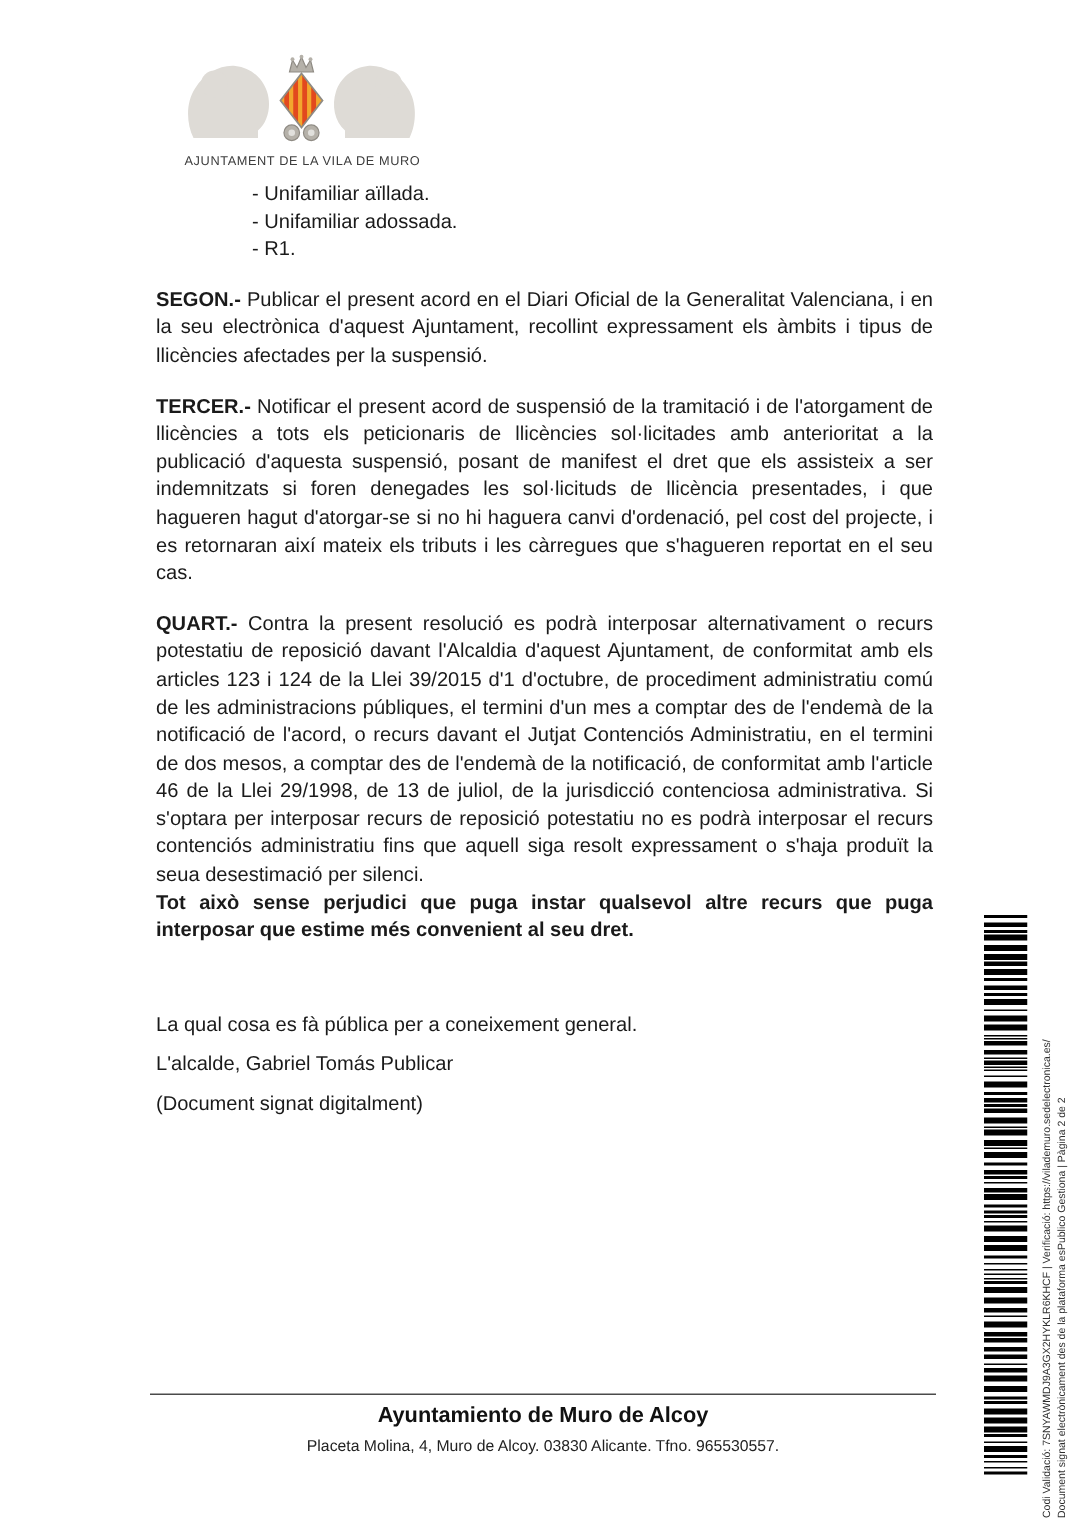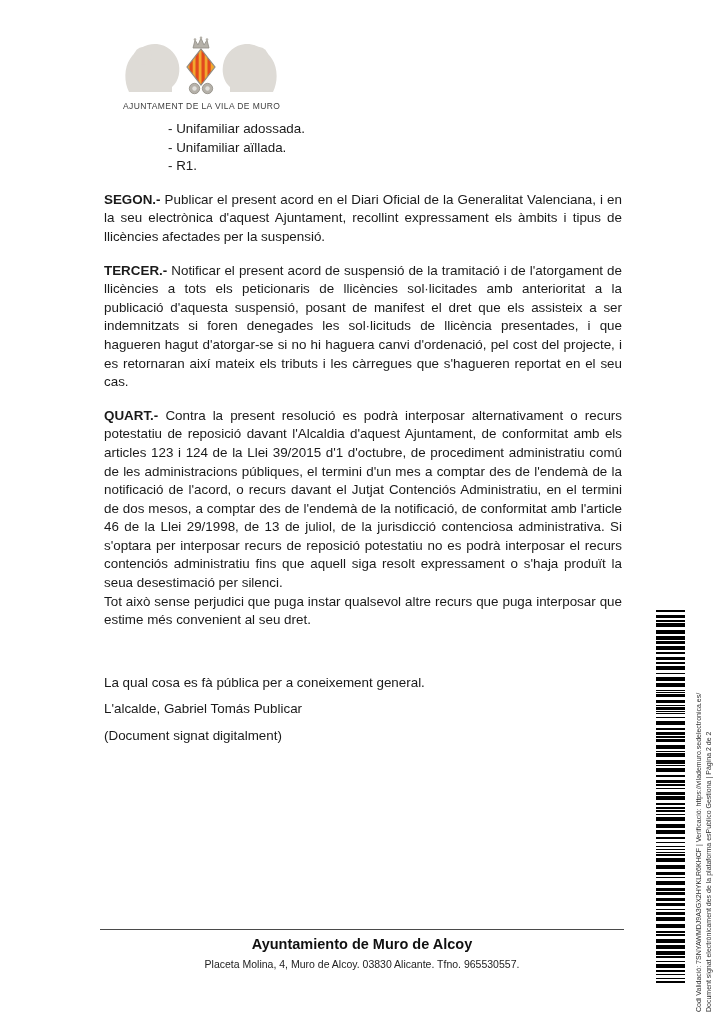--- a/index.html
+++ b/index.html
@@ -35,21 +35,21 @@
     position: absolute;
     top: 120px;
     left: 104px;
     width: 518px;
     font-size: 13.4px;
     line-height: 18.6px;
   }
   .bullet-list { padding-left: 64px; }
   .bullet-list div { white-space: pre; }
   .content p { margin: 15px 0 0 0; text-align: justify; }
-  .content p.no-gap { margin-top: 0; }
+  .content p.no-gap { margin-top: 0; font-weight: bold; }
   .content p b { font-weight: bold; }
 
   .closing { margin-top: 44px; }
   .closing p { margin: 8px 0 0 0; text-align: left; }
 
   
   .footer {
     position: absolute;
     top: 929px;
     left: 100px;
@@ -126,22 +126,22 @@
         <circle cx="84.5" cy="52.5" r="5.2" stroke="#8f8b84" stroke-width="0.8" fill="#b5b1a9"></circle>
         <circle cx="71.5" cy="52.5" r="2.2" fill="#ffffff" opacity="0.6"></circle>
         <circle cx="84.5" cy="52.5" r="2.2" fill="#ffffff" opacity="0.6"></circle>
       </g>
     </svg>
     <div class="logo-caption">AJUNTAMENT DE LA VILA DE MURO</div>
   </div>
 
   <div class="content">
     <div class="bullet-list">
+      <div>- Unifamiliar aïllada.</div>
       <div>- Unifamiliar adossada.</div>
-      <div>- Unifamiliar aïllada.</div>
       <div>- R1.</div>
     </div>
 
     <p><b>SEGON.-</b> <span>Publicar el present acord en el Diari Oficial de la Generalitat Valenciana, i en la seu electrònica d'aquest Ajuntament, recollint expressament els àmbits i tipus de llicències afectades per la suspensió.</span></p>
 
     <p><b>TERCER.-</b> <span>Notificar el present acord de suspensió de la tramitació i de l'atorgament de llicències a tots els peticionaris de llicències sol·licitades amb anterioritat a la publicació d'aquesta suspensió, posant de manifest el dret que els assisteix a ser indemnitzats si foren denegades les sol·licituds de llicència presentades, i que hagueren hagut d'atorgar-se si no hi haguera canvi d'ordenació, pel cost del projecte, i es retornaran així mateix els tributs i les càrregues que s'hagueren reportat en el seu cas.</span></p>
 
     <p><b>QUART.-</b> <span>Contra la present resolució es podrà interposar alternativament o recurs potestatiu de reposició davant l'Alcaldia d'aquest Ajuntament, de conformitat amb els articles 123 i 124 de la Llei 39/2015 d'1 d'octubre, de procediment administratiu comú de les administracions públiques, el termini d'un mes a comptar des de l'endemà de la notificació de l'acord, o recurs davant el Jutjat Contenciós Administratiu, en el termini de dos mesos, a comptar des de l'endemà de la notificació, de conformitat amb l'article 46 de la Llei 29/1998, de 13 de juliol, de la jurisdicció contenciosa administrativa. Si s'optara per interposar recurs de reposició potestatiu no es podrà interposar el recurs contenciós administratiu fins que aquell siga resolt expressament o s'haja produït la seua desestimació per silenci.</span></p>
 
     <p class="no-gap"><span>Tot això sense perjudici que puga instar qualsevol altre recurs que puga interposar que estime més convenient al seu dret.</span></p>

